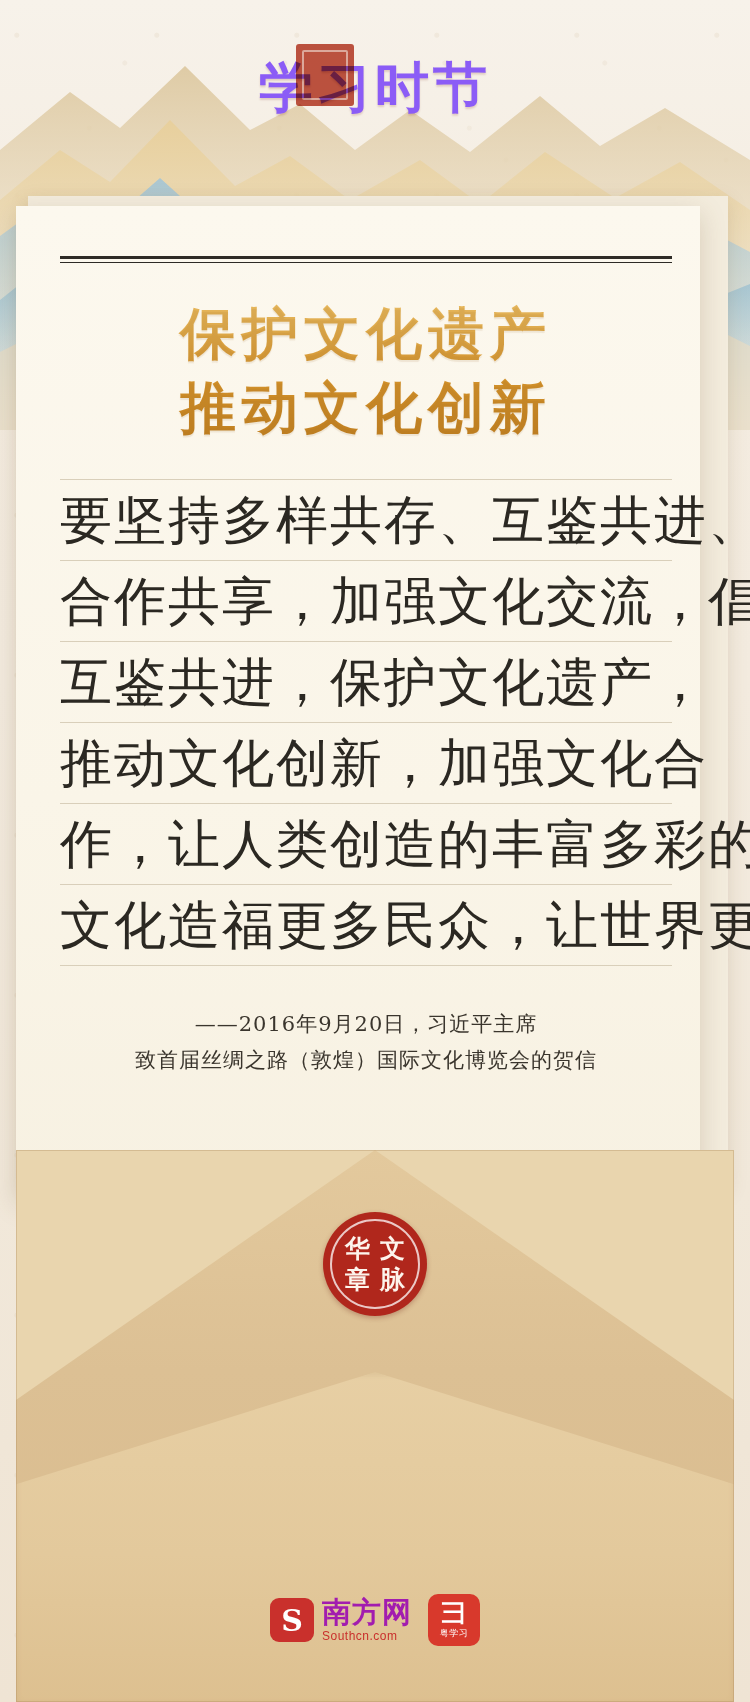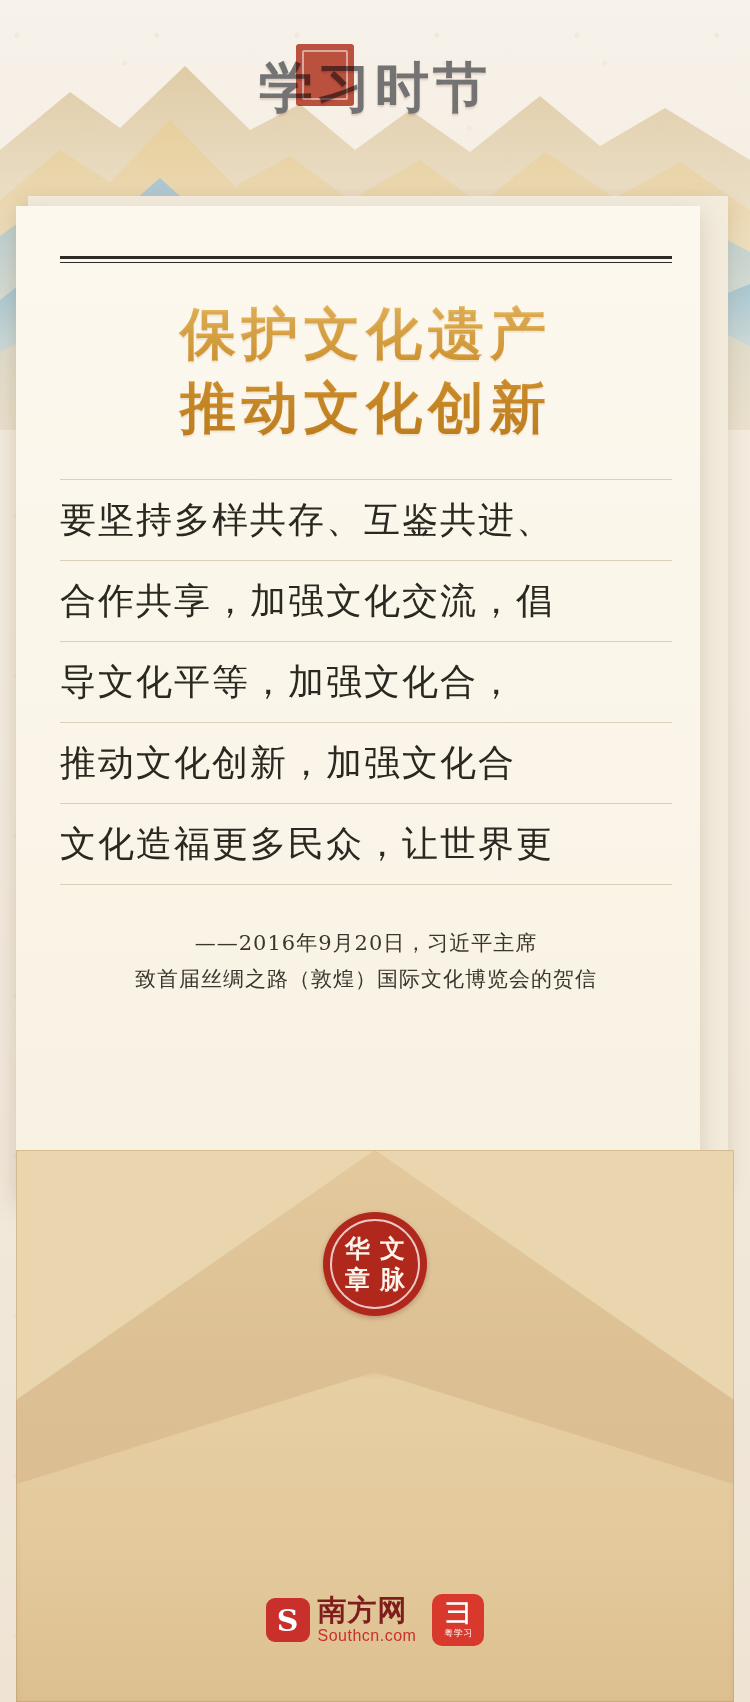--- a/index.html
+++ b/index.html
@@ -44,21 +44,21 @@
     width: 750px;
     text-align: center;
     z-index: 6;
   }
   .header-title .txt {
     display: inline-block;
     font-family: "DejaVu Serif", "Liberation Serif", serif;
     font-size: 54px;
     font-weight: bold;
     letter-spacing: 4px;
-    color: #737373;
+    color: #8b5cf6;
     text-shadow: 0 2px 2px rgba(120,40,20,.18);
     text-align: center;
   }
   .seal-mark {
     position: absolute;
     left: 296px;
     top: 44px;
     width: 58px;
     height: 62px;
     background: #b3301a;
@@ -120,21 +120,21 @@
     -webkit-text-fill-color: transparent;
     text-shadow: 0 2px 1px rgba(150,100,30,.12);
   }
   .headline .line { display: block; }
 
   .body-text {
     margin-top: 34px;
   }
   .body-text .ln {
     font-family: Liberation Sans, sans-serif;
-    font-size: 36px;
+    font-size: 52px;
     line-height: 80px;
     letter-spacing: 2px;
     color: #2b2822;
     border-bottom: 1px solid #d9cfba;
     white-space: nowrap;
   }
   .body-text .ln:first-child { border-top: 1px solid #d9cfba; }
 
   .attribution {
     margin-top: 40px;
@@ -240,27 +240,27 @@
     font-family: "DejaVu Serif", serif;
     font-weight: bold;
     font-size: 30px;
     display: flex; align-items: center; justify-content: center;
   }
   .logo-text-wrap { line-height: 1; }
   .logo-cn {
     font-family: "DejaVu Serif", "Liberation Serif", serif;
     font-weight: bold;
     font-size: 29px;
-    color: #7f1d1d;
+    color: #a21caf;
     letter-spacing: 1px;
   }
   .logo-en {
     margin-top: 3px;
     font-family: "Liberation Sans", sans-serif;
-    font-size: 16px;
+    font-size: 12px;
     color: #c9302c;
     letter-spacing: .5px;
   }
   .logo-xuexi {
     width: 52px; height: 52px;
     border-radius: 10px;
     background: #d8392c;
     display: flex; flex-direction: column;
     align-items: center; justify-content: center;
     color: #fff;
@@ -321,22 +321,23 @@
   <div class="rule-top"></div>
 
   <div class="headline">
     <span class="line">保护文化遗产</span>
     <span class="line">推动文化创新</span>
   </div>
 
   <div class="body-text">
     <div class="ln">要坚持多样共存、互鉴共进、</div>
     <div class="ln">合作共享，加强文化交流，倡</div>
-    <div class="ln">导文化平等，加强文化合，</div>
+    <div class="ln">互鉴共进，保护文化遗产，</div>
     <div class="ln">推动文化创新，加强文化合</div>
+    <div class="ln">作，让人类创造的丰富多彩的</div>
     <div class="ln">文化造福更多民众，让世界更</div>
   </div>
 
   <div class="attribution">
     <span class="l1">——2016年9月20日，习近平主席</span>
     <span class="l2">致首届丝绸之路（敦煌）国际文化博览会的贺信</span>
   </div>
 </div>
 
 <div class="envelope">

